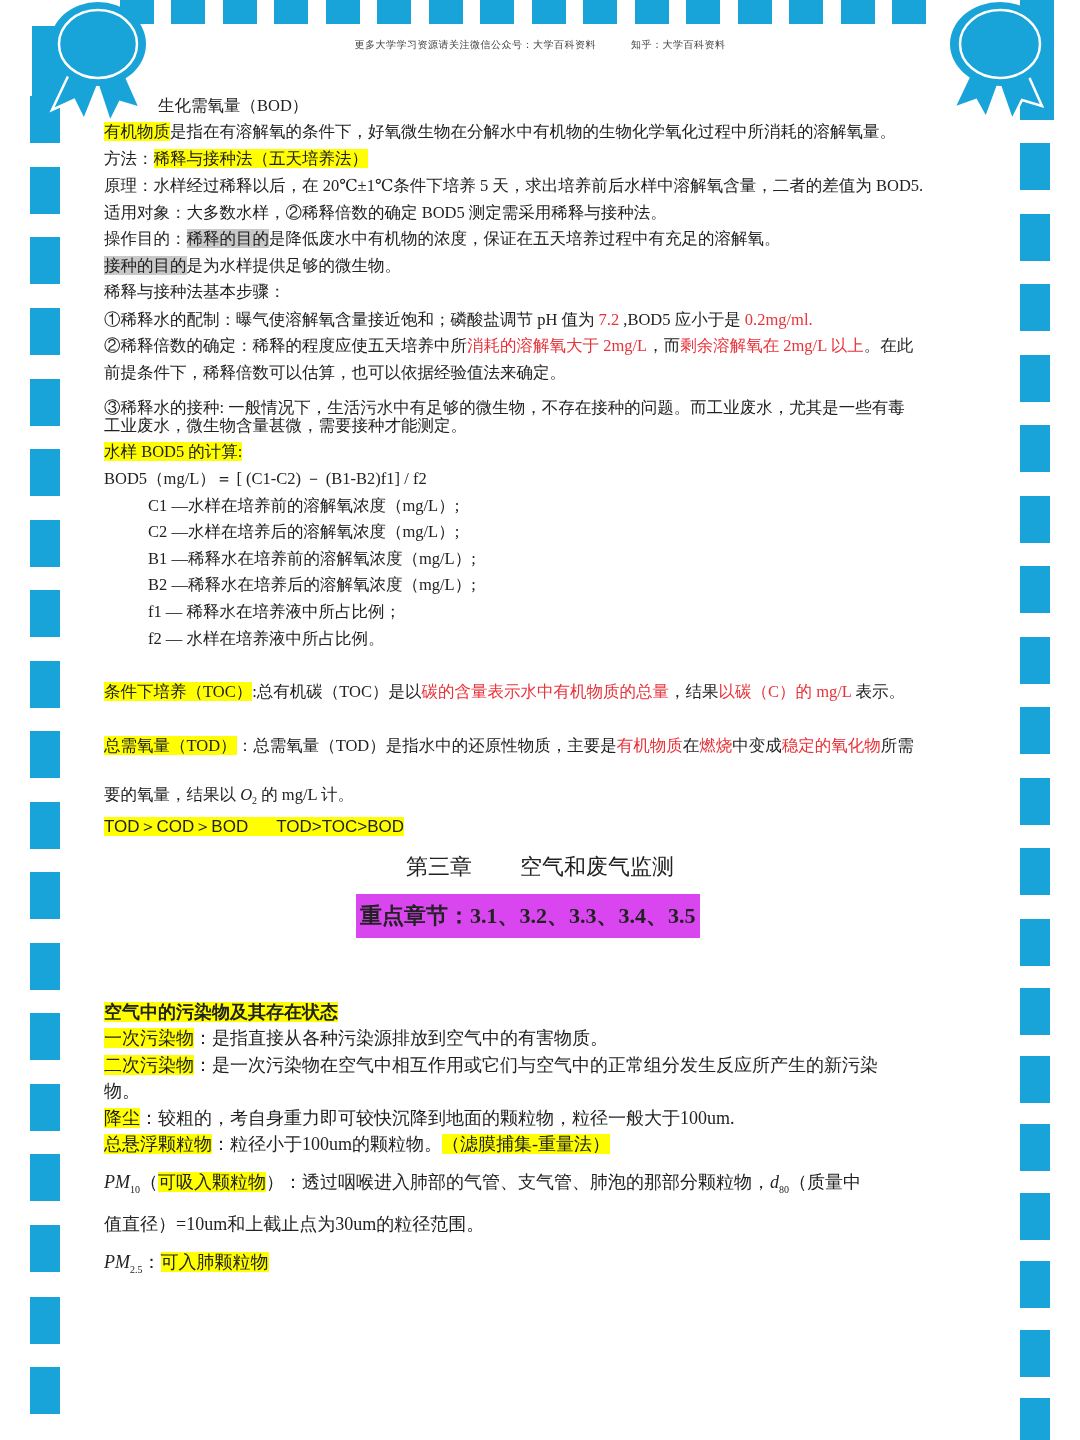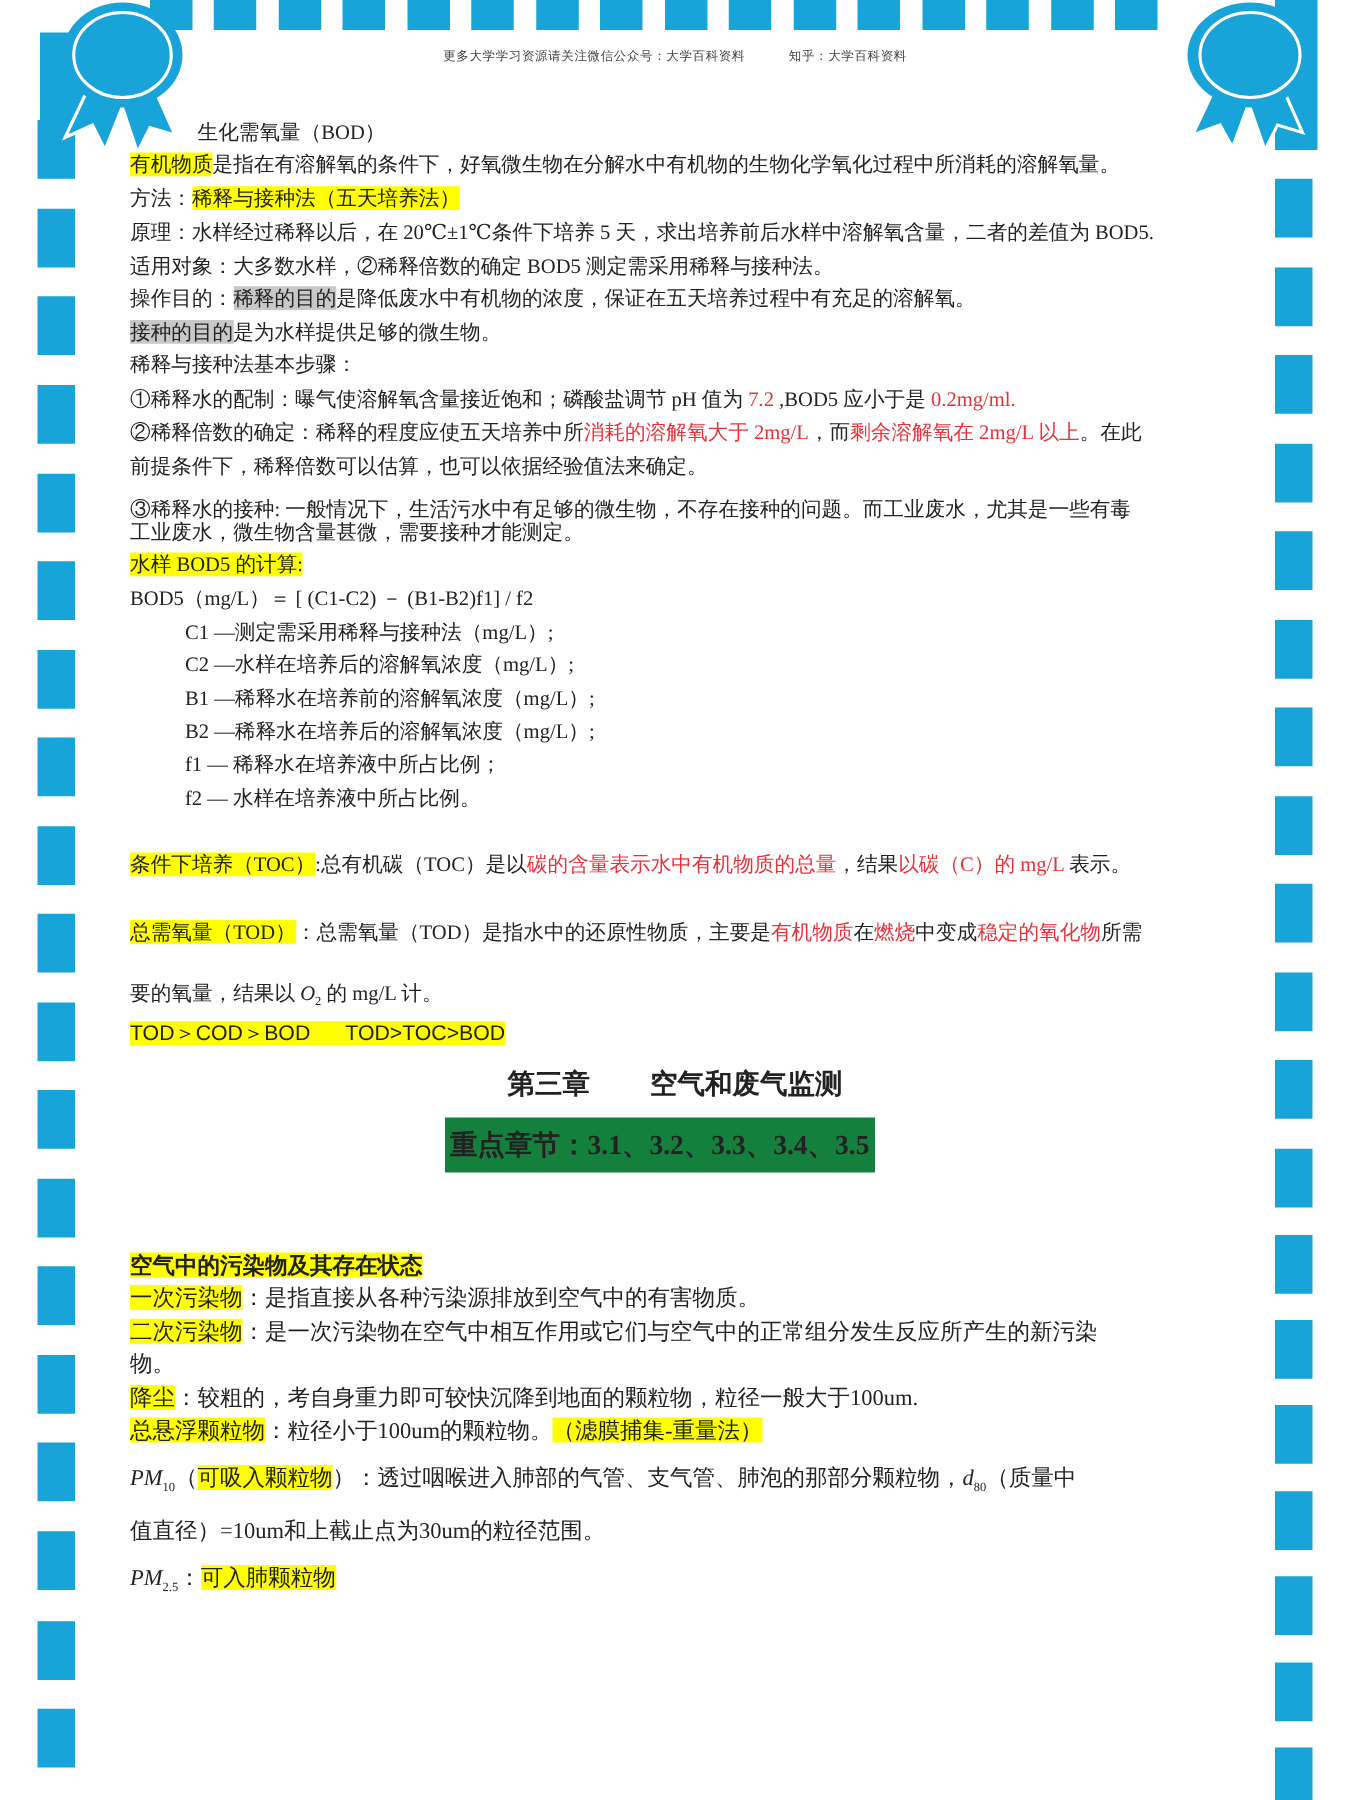--- a/index.html
+++ b/index.html
@@ -30,23 +30,23 @@
   .line { position: absolute; left: 0; white-space: nowrap; line-height: 24px; }
   .hl { background: #ffff00; }
   .gray { background: #c8c8c8; }
   .red { color: #e8323a; }
   .indent { left: 44px; }
   .sans { font-family: "Liberation Sans", "DejaVu Sans", sans-serif; }
   .bold { font-weight: bold; }
   .it { font-style: italic; }
   sub { font-size: 10px; }
 
-  .chapter-title { position: absolute; left: 0; width: 1080px; text-align: center; font-size: 22px; font-weight: bold; top: 852px; }
+  .chapter-title { position: absolute; left: 0; width: 1080px; text-align: center; font-size: 22px; font-weight: normal; top: 852px; }
   .chapter-title span { margin: 0 24px; }
-  .key-sections { position: absolute; top: 894px; left: 356px; background: #15803d; font-size: 22px; font-weight: bold; padding: 8px 4px; line-height: 28px; }
+  .key-sections { position: absolute; top: 894px; left: 356px; background: #d946ef; font-size: 22px; font-weight: bold; padding: 8px 4px; line-height: 28px; }
 </style>
 </head>
 <body>
 
 <div class="border-top">
   <div class="dash" style="left:120px"></div>
   <div class="dash" style="left:171px;width:34px"></div>
   <div class="dash" style="left:223px"></div>
   <div class="dash" style="left:274px"></div>
   <div class="dash" style="left:326px"></div>
@@ -159,21 +159,21 @@
   </div>
   <div class="line" style="top:269px">前提条件下，稀释倍数可以估算，也可以依据经验值法来确定。</div>
   <div class="line" style="top:304px">③稀释水的接种: 一般情况下，生活污水中有足够的微生物，不存在接种的问题。而工业废水，尤其是一些有毒</div>
   <div class="line" style="top:322px">工业废水，微生物含量甚微，需要接种才能测定。</div>
 
   <div class="line" style="top:348px">
     <span class="hl">水样 BOD5 的计算:</span>
   </div>
   <div class="line" style="top:375px">BOD5（mg/L）＝ [ (C1-C2) － (B1-B2)f1] / f2</div>
 
-  <div class="line indent" style="top:402px">C1 —测定需采用稀释与接种法（mg/L）;</div>
+  <div class="line indent" style="top:402px">C1 —水样在培养前的溶解氧浓度（mg/L）;</div>
   <div class="line indent" style="top:428px">C2 —水样在培养后的溶解氧浓度（mg/L）;</div>
   <div class="line indent" style="top:455px">B1 —稀释水在培养前的溶解氧浓度（mg/L）;</div>
   <div class="line indent" style="top:481px">B2 —稀释水在培养后的溶解氧浓度（mg/L）;</div>
   <div class="line indent" style="top:508px">f1 — 稀释水在培养液中所占比例；</div>
   <div class="line indent" style="top:535px">f2 — 水样在培养液中所占比例。</div>
 
   <div class="line" style="top:588px">
     <span class="hl">条件下培养（TOC）</span><span>:总有机碳（TOC）是以</span><span class="red">碳的含量表示水中有机物质的总量</span><span>，结果</span><span class="red">以碳（C）的 mg/L</span><span> 表示。</span>
   </div>
 

